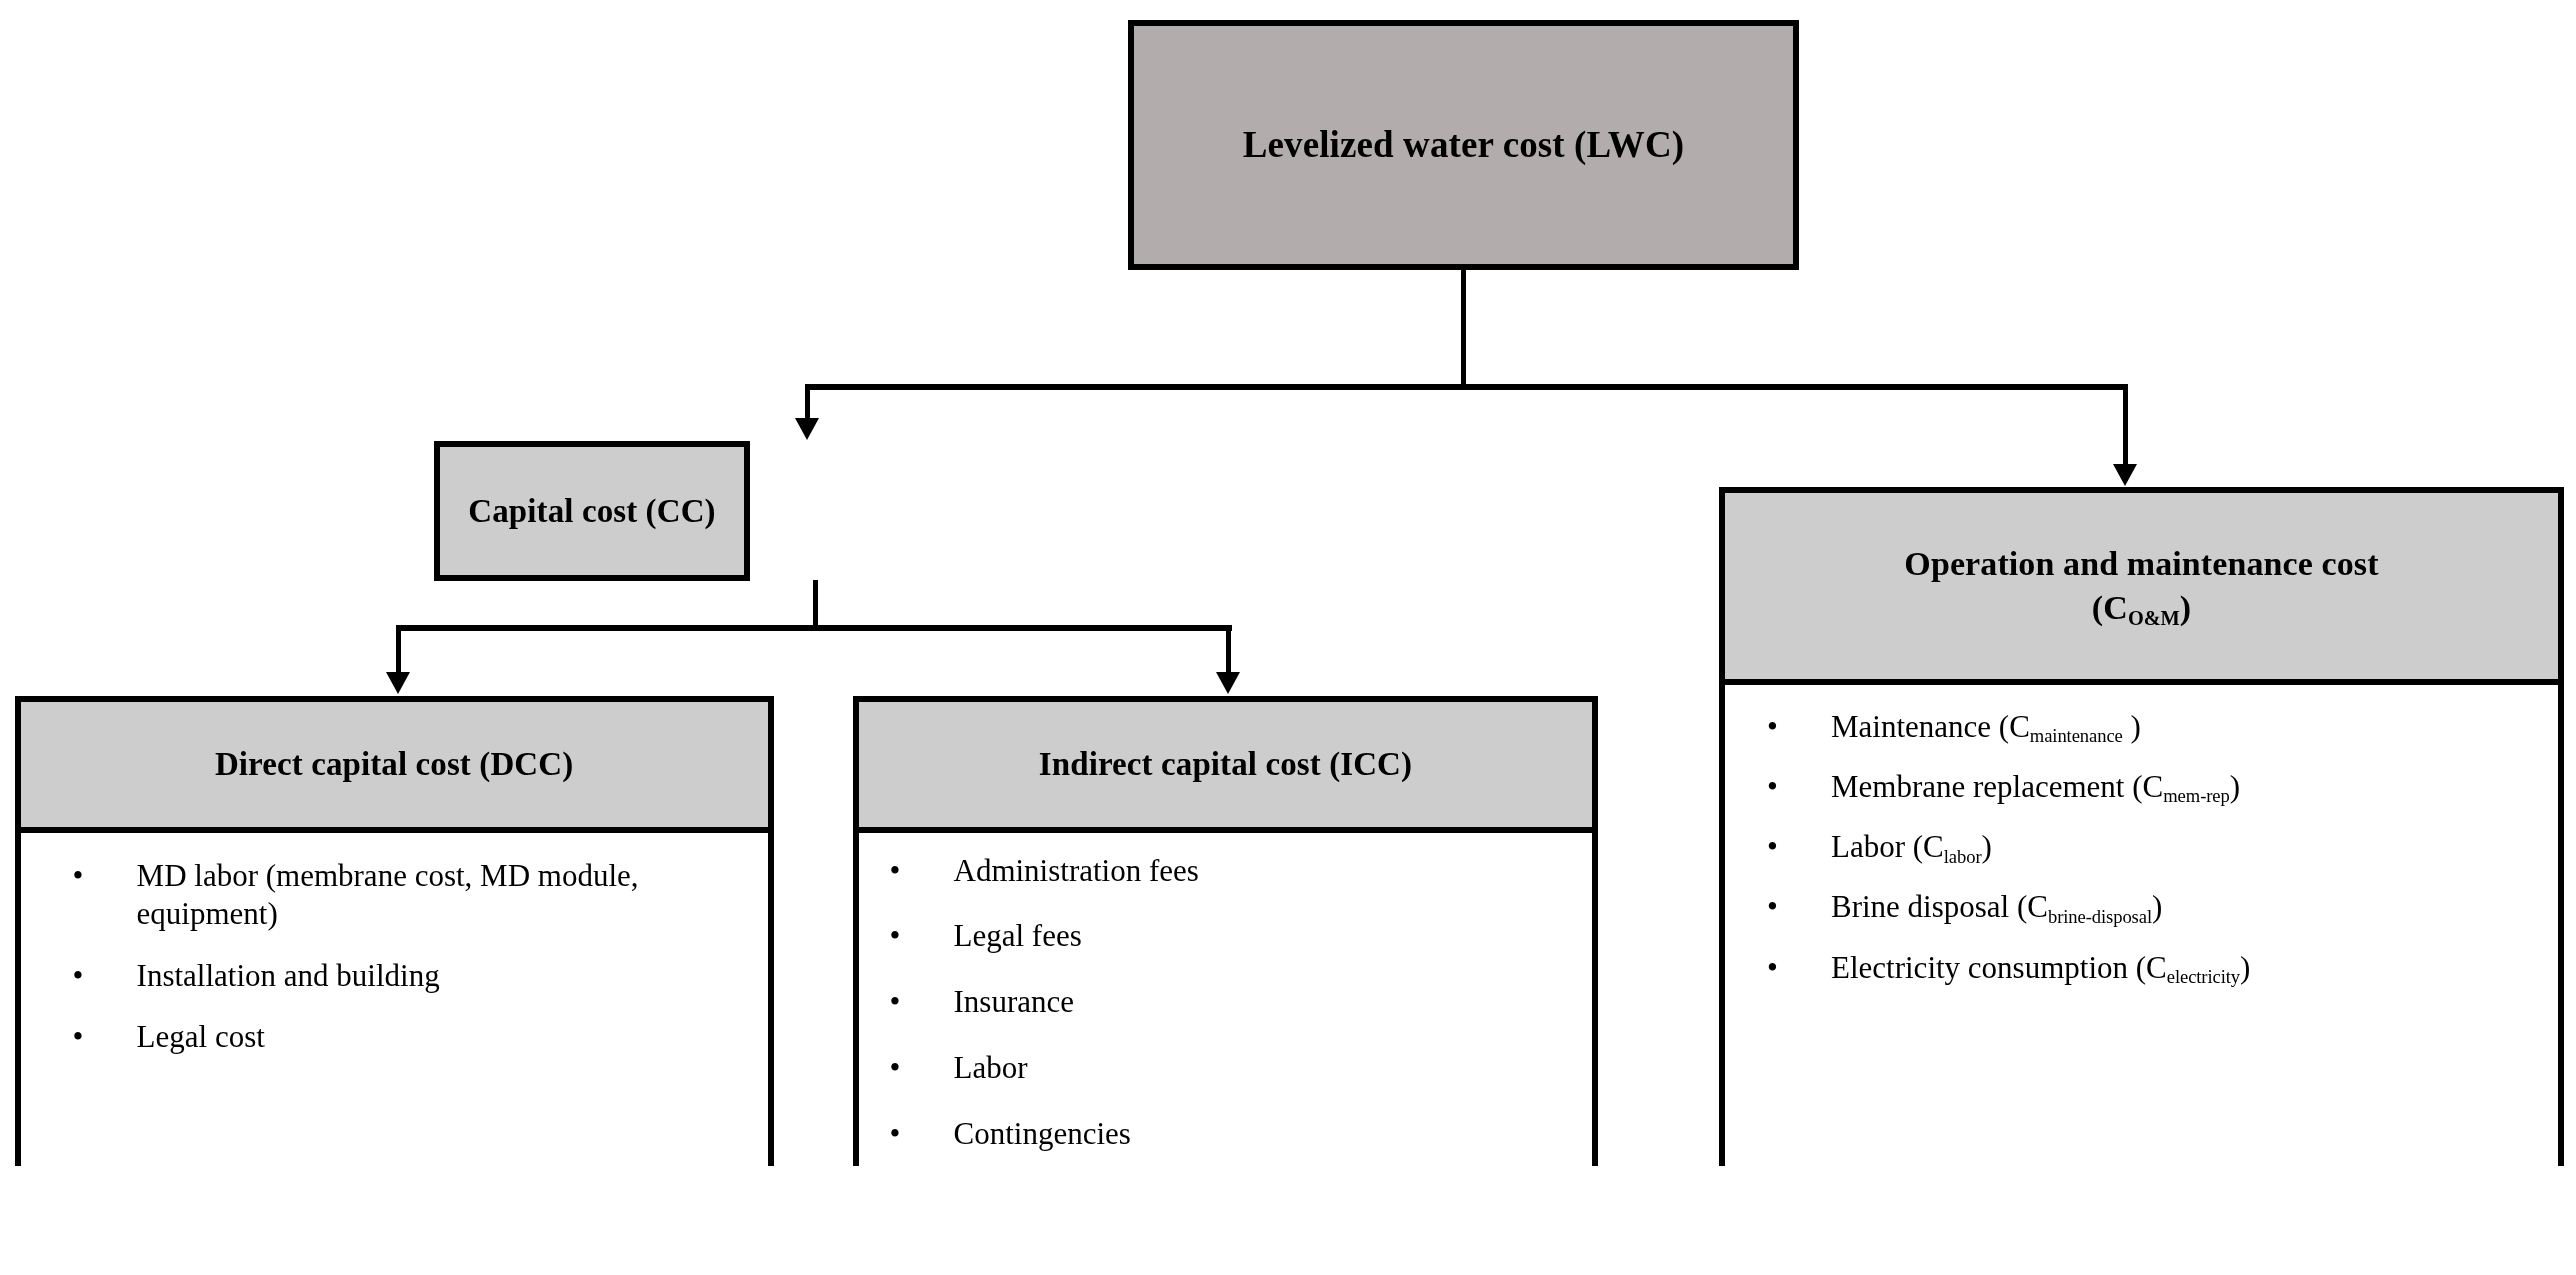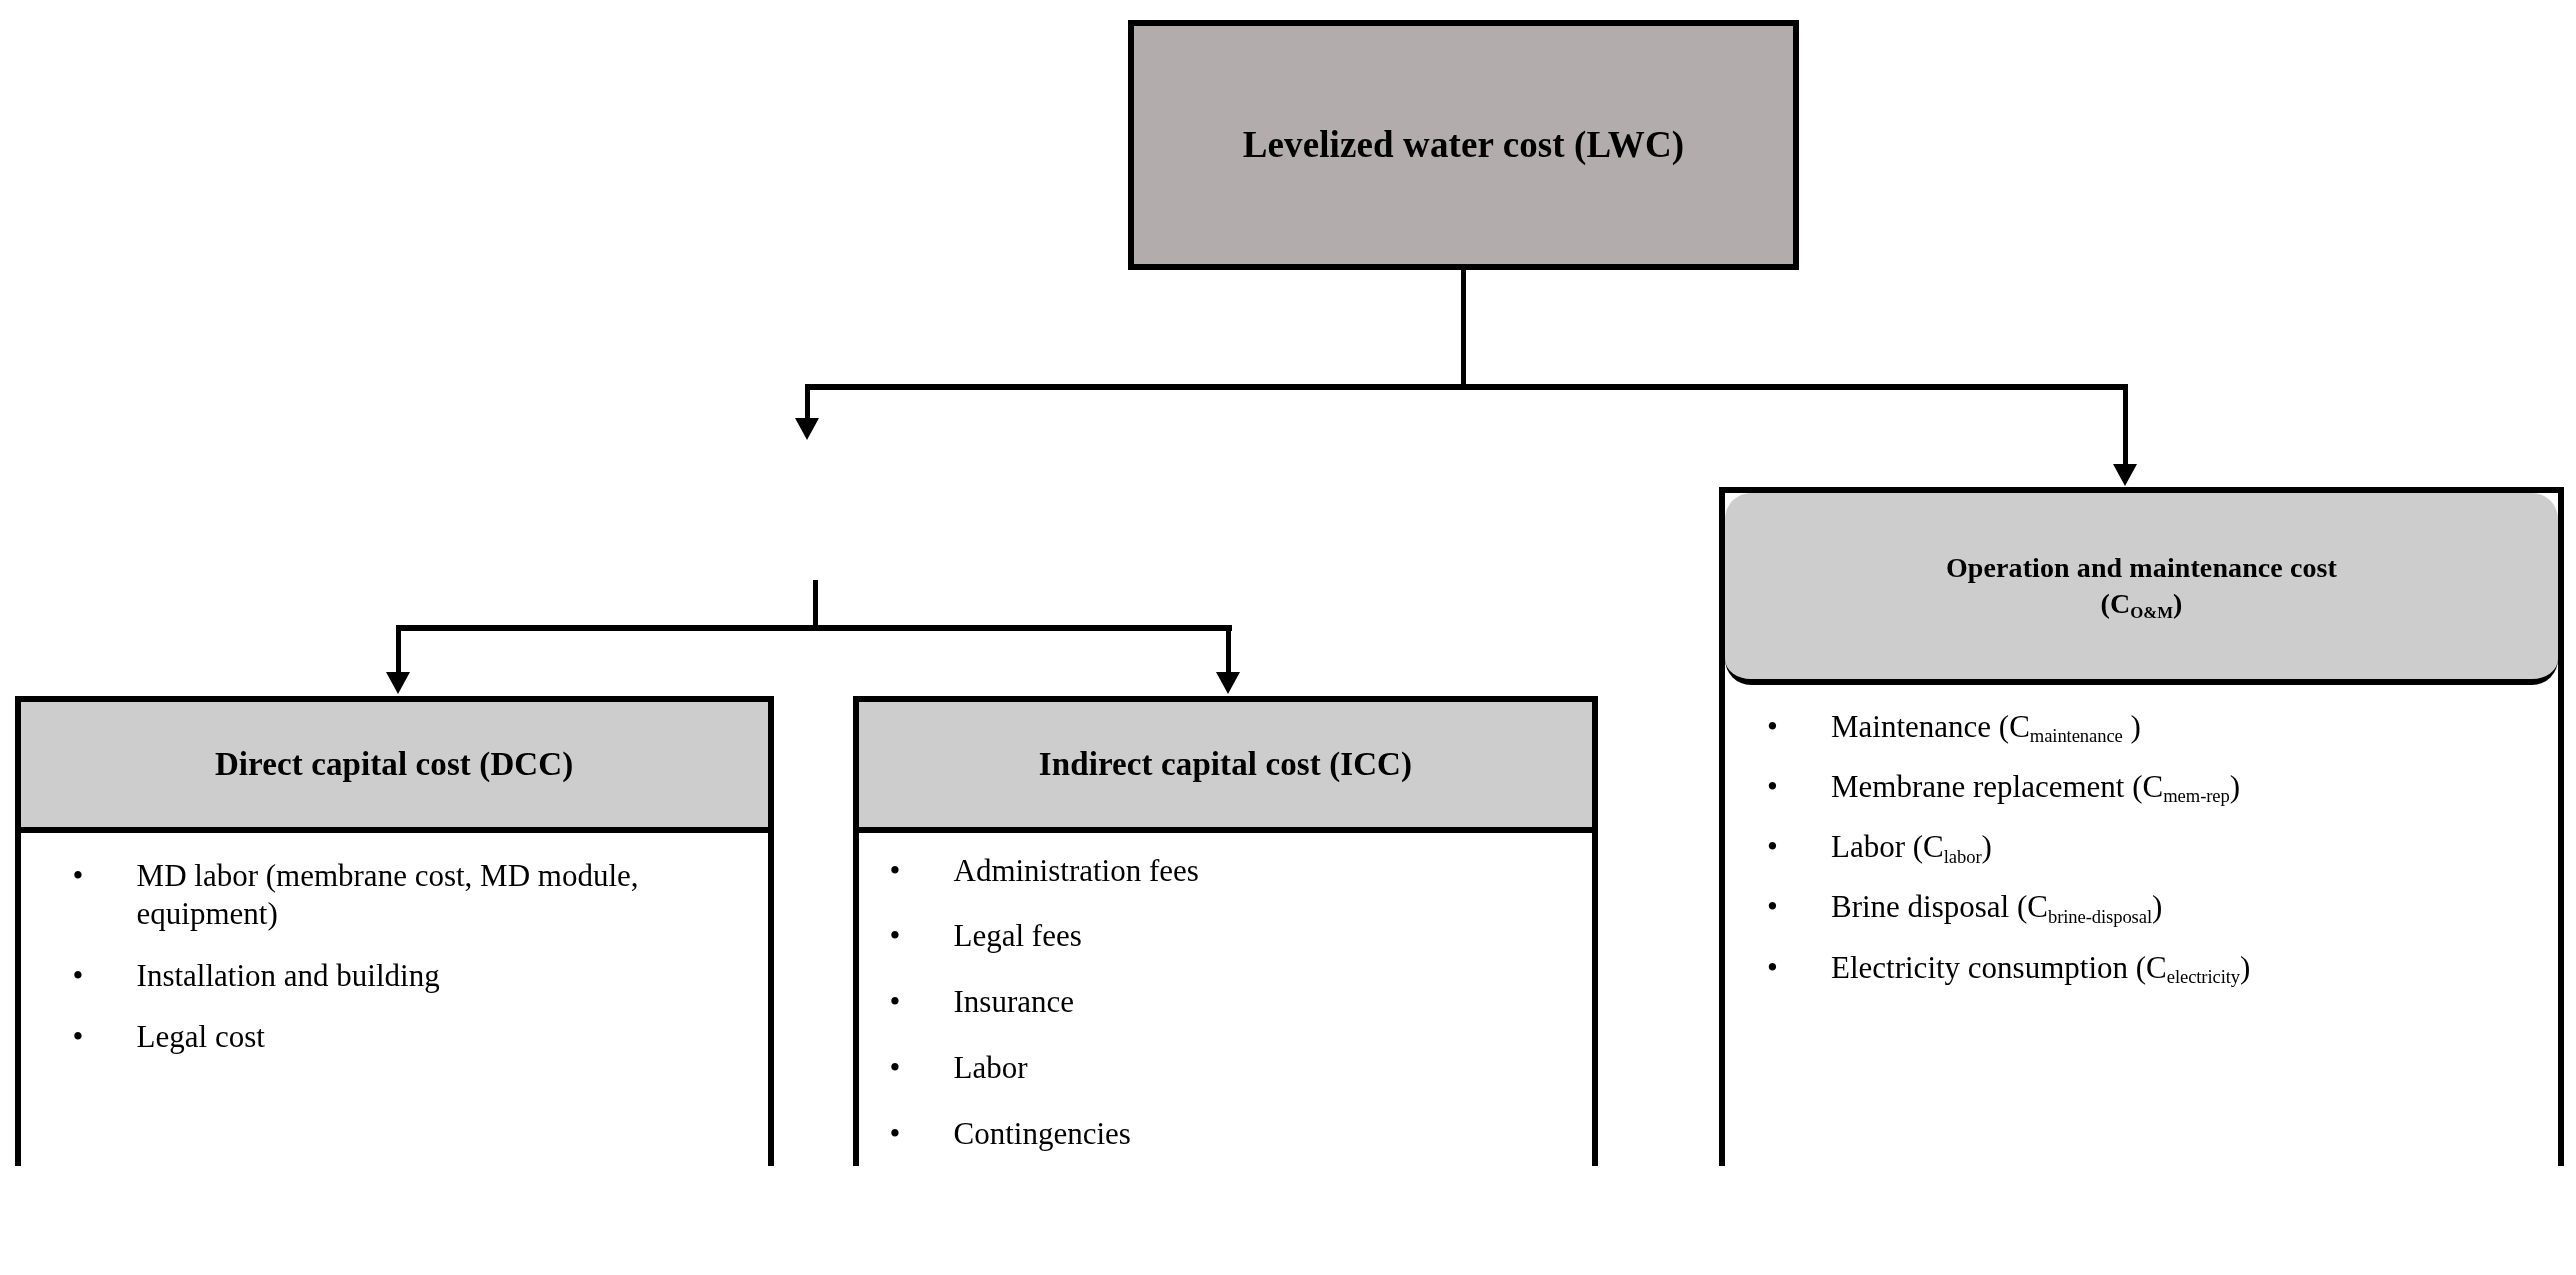--- a/index.html
+++ b/index.html
@@ -126,22 +126,21 @@
     padding: 18.6px 18.6px 0 30.5px;
     font-size: 31px;
   }
   #box-icc .bullets li { margin-bottom: 28px; padding-left: 64px; }
 
   #box-om {
     left: 1719px; top: 487px; width: 845px; height: 699px;
   }
   #box-om .node-header {
     height: 192px;
-    font-size: 28px;
-    border-radius: 26px;
+    font-size: 34px;
   }
   #box-om .bullets {
     padding: 22.5px 16px 0 42px;
     font-size: 31px;
   }
   #box-om .bullets li { margin-bottom: 22.5px; padding-left: 64px; }
 </style>
 </head>
 <body>
 
@@ -158,20 +157,23 @@
   <div class="hline" style="left:396px; top:625px; width:836px; height:6px;"></div>
   <div class="vline" style="left:396px; top:625px; width:5.3px; height:48px;"></div>
   <div class="arrowhead" style="left:386px; top:672px;"></div>
   <div class="vline" style="left:1226px; top:625px; width:5.3px; height:48px;"></div>
   <div class="arrowhead" style="left:1216px; top:672px;"></div>
 
   <div class="node" id="box-lwc">
     <div class="node-header fill-dark">Levelized water cost (LWC)</div>
   </div>
 
+  <div class="node" id="box-cc">
+    <div class="node-header fill-light">Capital cost (CC)</div>
+  </div>
 
   <div class="node" id="box-dcc">
     <div class="node-header fill-light header-divider">Direct capital cost (DCC)</div>
     <ul class="bullets" id="dcc-list">
         <li>
           <span class="bul">•</span>
           <span class="txt"><span>MD labor (membrane cost, MD module, equipment)</span></span>
         </li>
         <li>
           <span class="bul">•</span>

